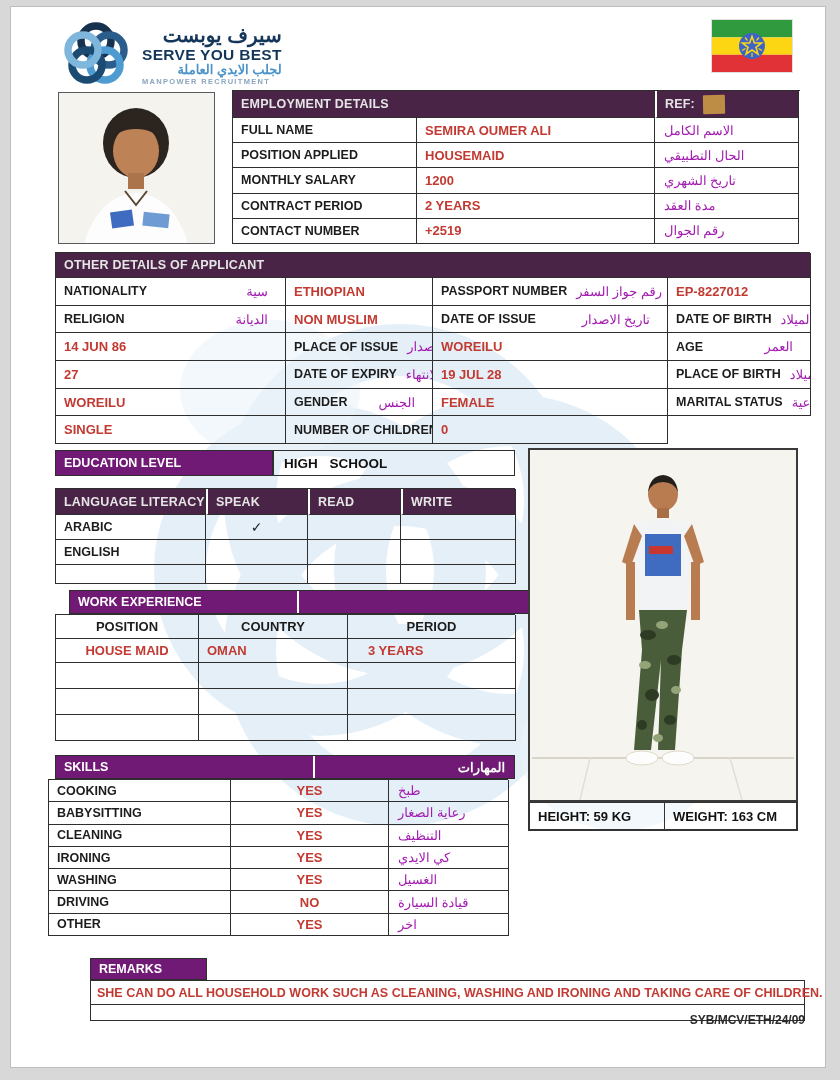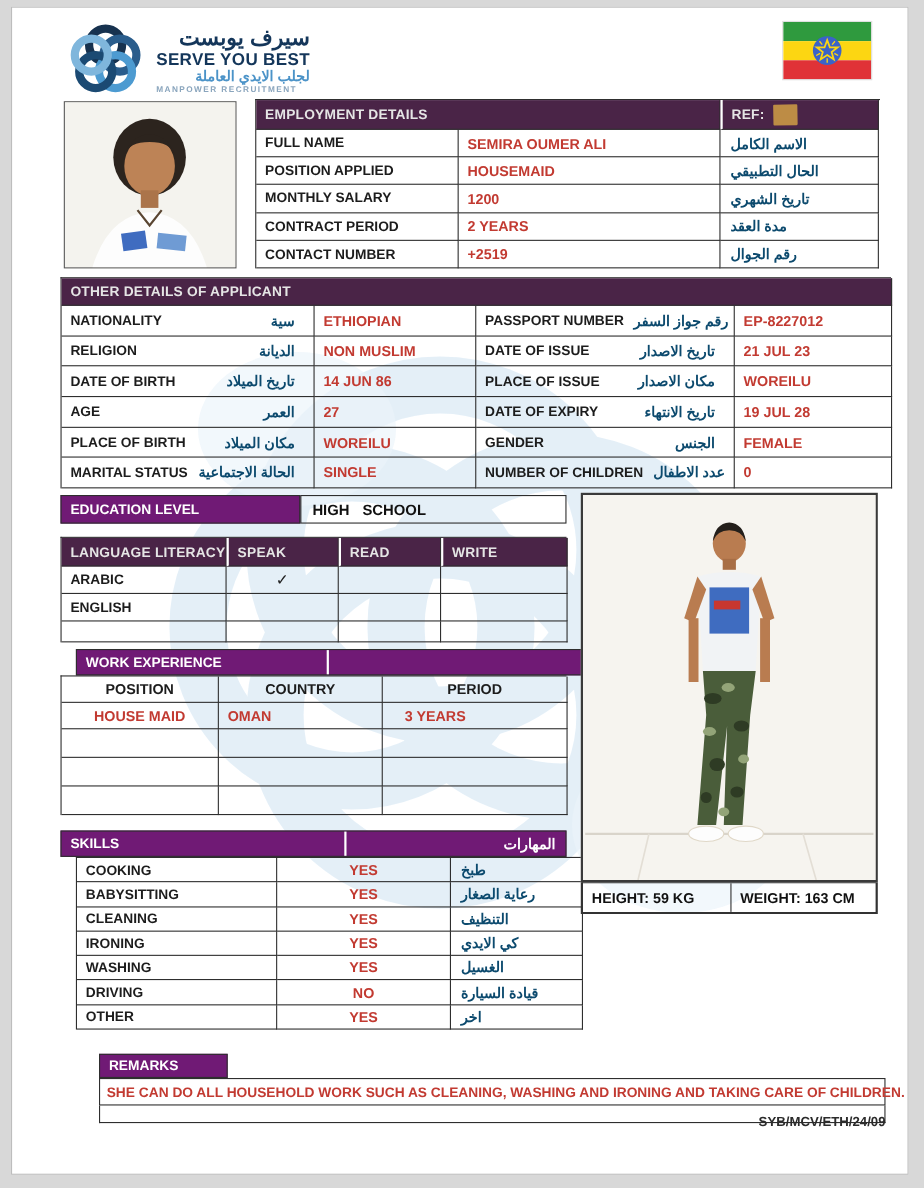--- a/index.html
+++ b/index.html
@@ -16,21 +16,21 @@
   .logo-tag-ar { font-size:13px; font-weight:700; color:#4b93c8; }
   .logo-tag-en { font-size:7.5px; font-weight:700; color:#8aa5bd; letter-spacing:1.3px; }
   .flag { position:absolute; left:712px; top:20px; width:80px; height:52px; box-shadow:0 0 0 1px #e0e0e0; }
 
   
   .tbl { position:absolute; display:grid; border-top:1px solid #2e2e2e; border-left:1px solid #2e2e2e; background:transparent; }
   .c { border-right:1px solid #2e2e2e; border-bottom:1px solid #2e2e2e; display:flex; align-items:center; overflow:hidden; white-space:nowrap; }
   .hdr { background:#4a2447; color:#e5e5e5; font-size:12.5px; font-weight:700; letter-spacing:.2px; padding:0 8px; }
   .lbl { font-size:12.5px; font-weight:700; color:#1c1c1c; padding:0 8px; }
   .val { font-size:13px; font-weight:700; color:#c23a31; padding:0 8px; }
-  .ar  { font-size:13px; font-weight:700; color:#0c4a6e; justify-content:flex-end; padding:0 9px; direction:rtl; }
+  .ar  { font-size:13px; font-weight:400; color:#a21caf; justify-content:flex-end; padding:0 9px; direction:rtl; }
   .between { justify-content:space-between;text-align:center; }
   .span2 { grid-column:span 2; } .span4 { grid-column:span 4; }
   .center { justify-content:center; }
   .wdiv { border-left:2px solid #fff; }
   .redact { display:inline-block; width:22px; height:19px; background:#bd8c45; margin-left:8px; border-radius:1px; transform:rotate(-1deg); }
 
   
   .photo-sm { position:absolute; left:58px; top:92px; width:157px; height:152px; border:1px solid #5a5a5a; background:#f6f5f1; }
   .photo-lg { position:absolute; left:528px; top:448px; width:270px; height:354px; border:2px solid #3a3a3a; background:#f7f5f0; }
 
@@ -156,21 +156,20 @@
 
     <div class="c lbl between">
       <span>RELIGION</span>
         <span class="ar" style="border:none" dir="rtl">الديانة</span>
       </div>
     <div class="c val">NON  MUSLIM</div>
     <div class="c lbl between">
       <span>DATE OF ISSUE</span>
         <span class="ar" style="border:none" dir="rtl">تاريخ الاصدار</span>
       </div>
-    <div class="c val">21 JUL 23</div>
 
     <div class="c lbl between">
       <span>DATE OF BIRTH</span>
         <span class="ar" style="border:none" dir="rtl">تاريخ الميلاد</span>
       </div>
     <div class="c val">14 JUN 86</div>
     <div class="c lbl between">
       <span>PLACE OF ISSUE</span>
         <span class="ar" style="border:none" dir="rtl">مكان الاصدار</span>
       </div>
@@ -257,21 +256,21 @@
     <div class="c"></div>
     <div class="c"></div>
     <div class="c"></div>
   </div>
 
   <div class="bar" style="left:55px; top:755px; width:460px; height:24px;">
     <span>SKILLS</span>
     <span class="divline" style="left:257px;"></span>
     <span class="bar-ar" dir="rtl">المهارات</span>
   </div>
-  <div class="tbl" style="left:69px; top:779px; width:460px; grid-template-columns:182px 158px 120px; grid-template-rows:repeat(7,22.3px);">
+  <div class="tbl" style="left:48px; top:779px; width:460px; grid-template-columns:182px 158px 120px; grid-template-rows:repeat(7,22.3px);">
     <div class="c lbl">COOKING</div>
     <div class="c val center">YES</div>
     <div class="c ar">طبخ</div>
     <div class="c lbl">BABYSITTING</div>
     <div class="c val center">YES</div>
     <div class="c ar">رعاية الصغار</div>
     <div class="c lbl">CLEANING</div>
     <div class="c val center">YES</div>
     <div class="c ar">التنظيف</div>
     <div class="c lbl">IRONING</div>

